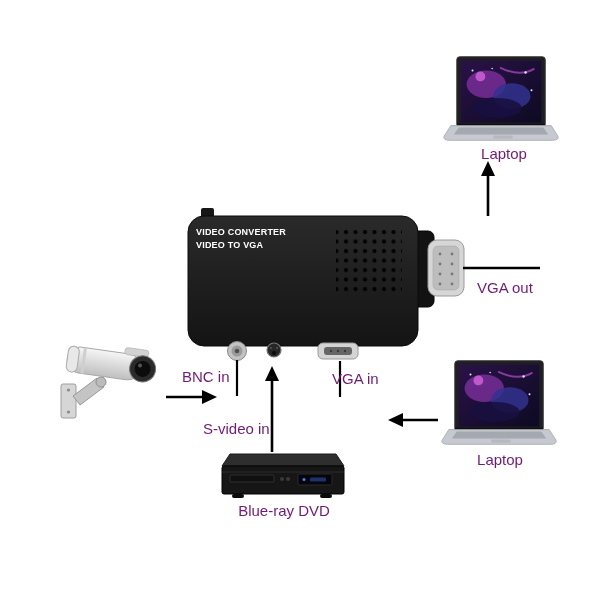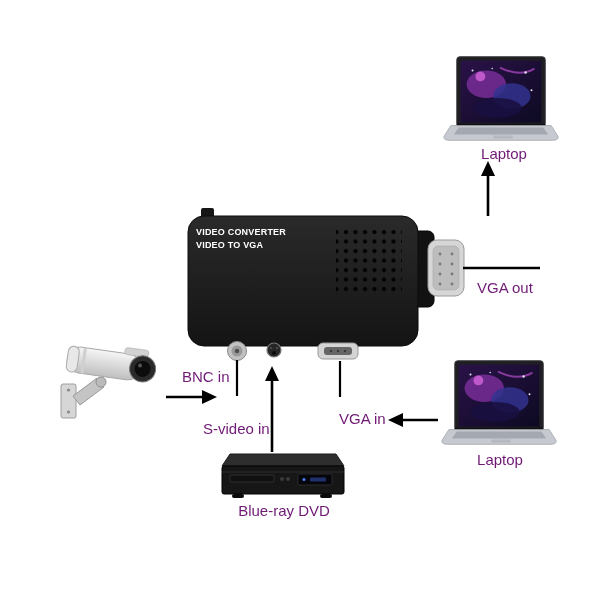--- a/index.html
+++ b/index.html
@@ -161,21 +161,21 @@
 
   <div class="label" style="left:477px;top:279px;text-align:right;">VGA out</div>
 
   <div class="label" style="left:182px;top:368px;">BNC in</div>
 
 
   <div class="label" style="left:203px;top:420px;">S-video in</div>
 
   <div class="label center" style="left:224px;top:502px;width:120px;">Blue-ray DVD</div>
 
-  <div class="label" style="left:339px;top:370px;margin-top:40px;">VGA in</div>
+  <div class="label" style="left:332px;top:370px;">VGA in</div>
 
   <div class="label center" style="left:464px;top:451px;width:72px;">Laptop</div>
 
   <div class="device-text">
     <div>VIDEO CONVERTER</div>
     <div>VIDEO TO VGA</div>
   </div>
 
 </div>
 

